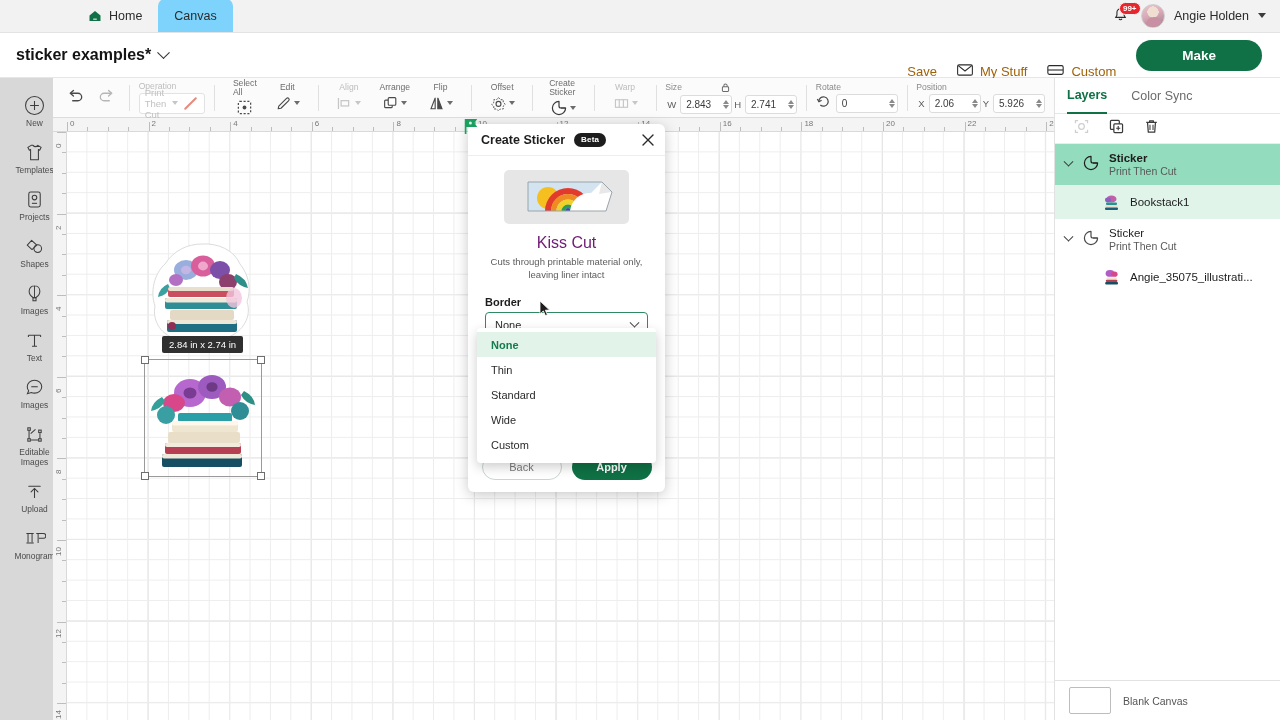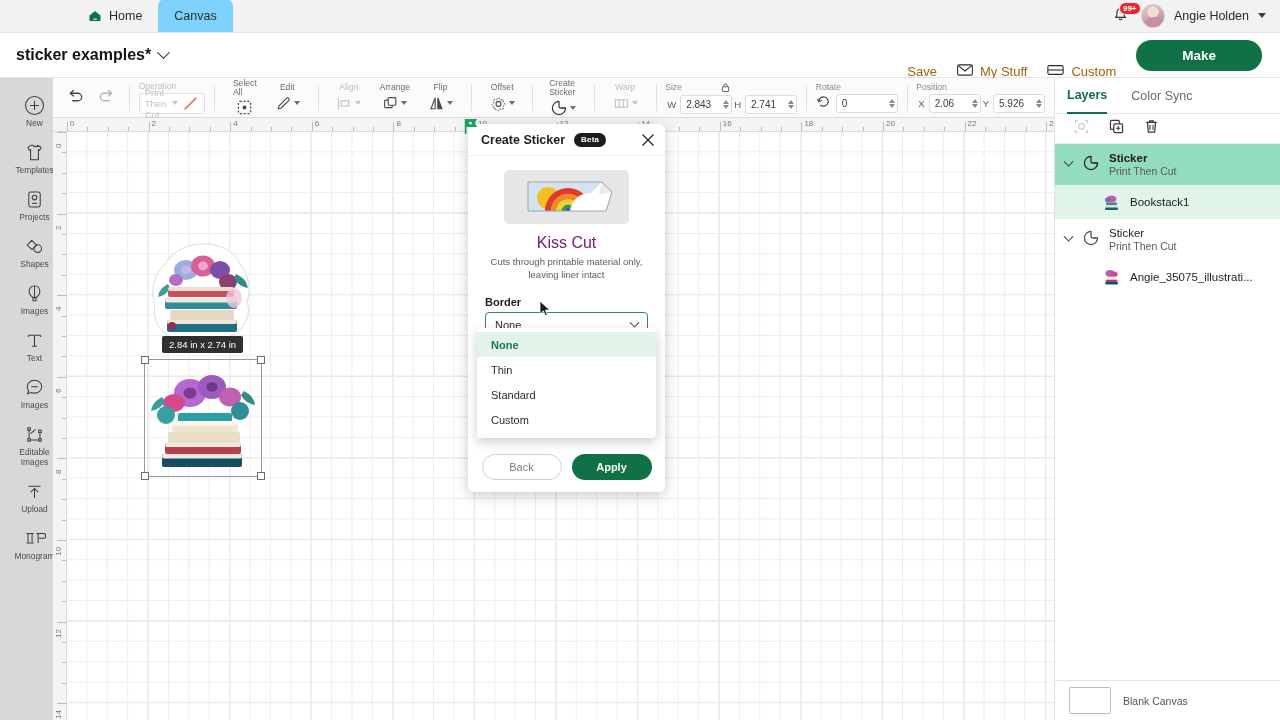--- a/index.html
+++ b/index.html
@@ -803,20 +803,21 @@
     <div class="dlg-footer">
       <button class="btn-back">Back</button>
       <button class="btn-apply">Apply</button>
     </div>
   </div>
 
   <div class="dropdown">
     <div class="dd-item sel">None</div>
     <div class="dd-item">Thin</div>
     <div class="dd-item">Standard</div>
+    <div class="dd-item">Wide</div>
     <div class="dd-item">Custom</div>
   </div>
 
   <span class="cursor-arrow">
     <svg width="12" height="17" viewBox="0 0 12 17">
         <path d="M1 1 L1 14 L4.3 10.9 L6.4 15.6 L8.4 14.7 L6.3 10.2 L10.6 10.1 Z" fill="#1d1d1d" stroke="#fff" stroke-width=".8"></path>
       </svg>
   </span>
 
   <div class="right-panel">

